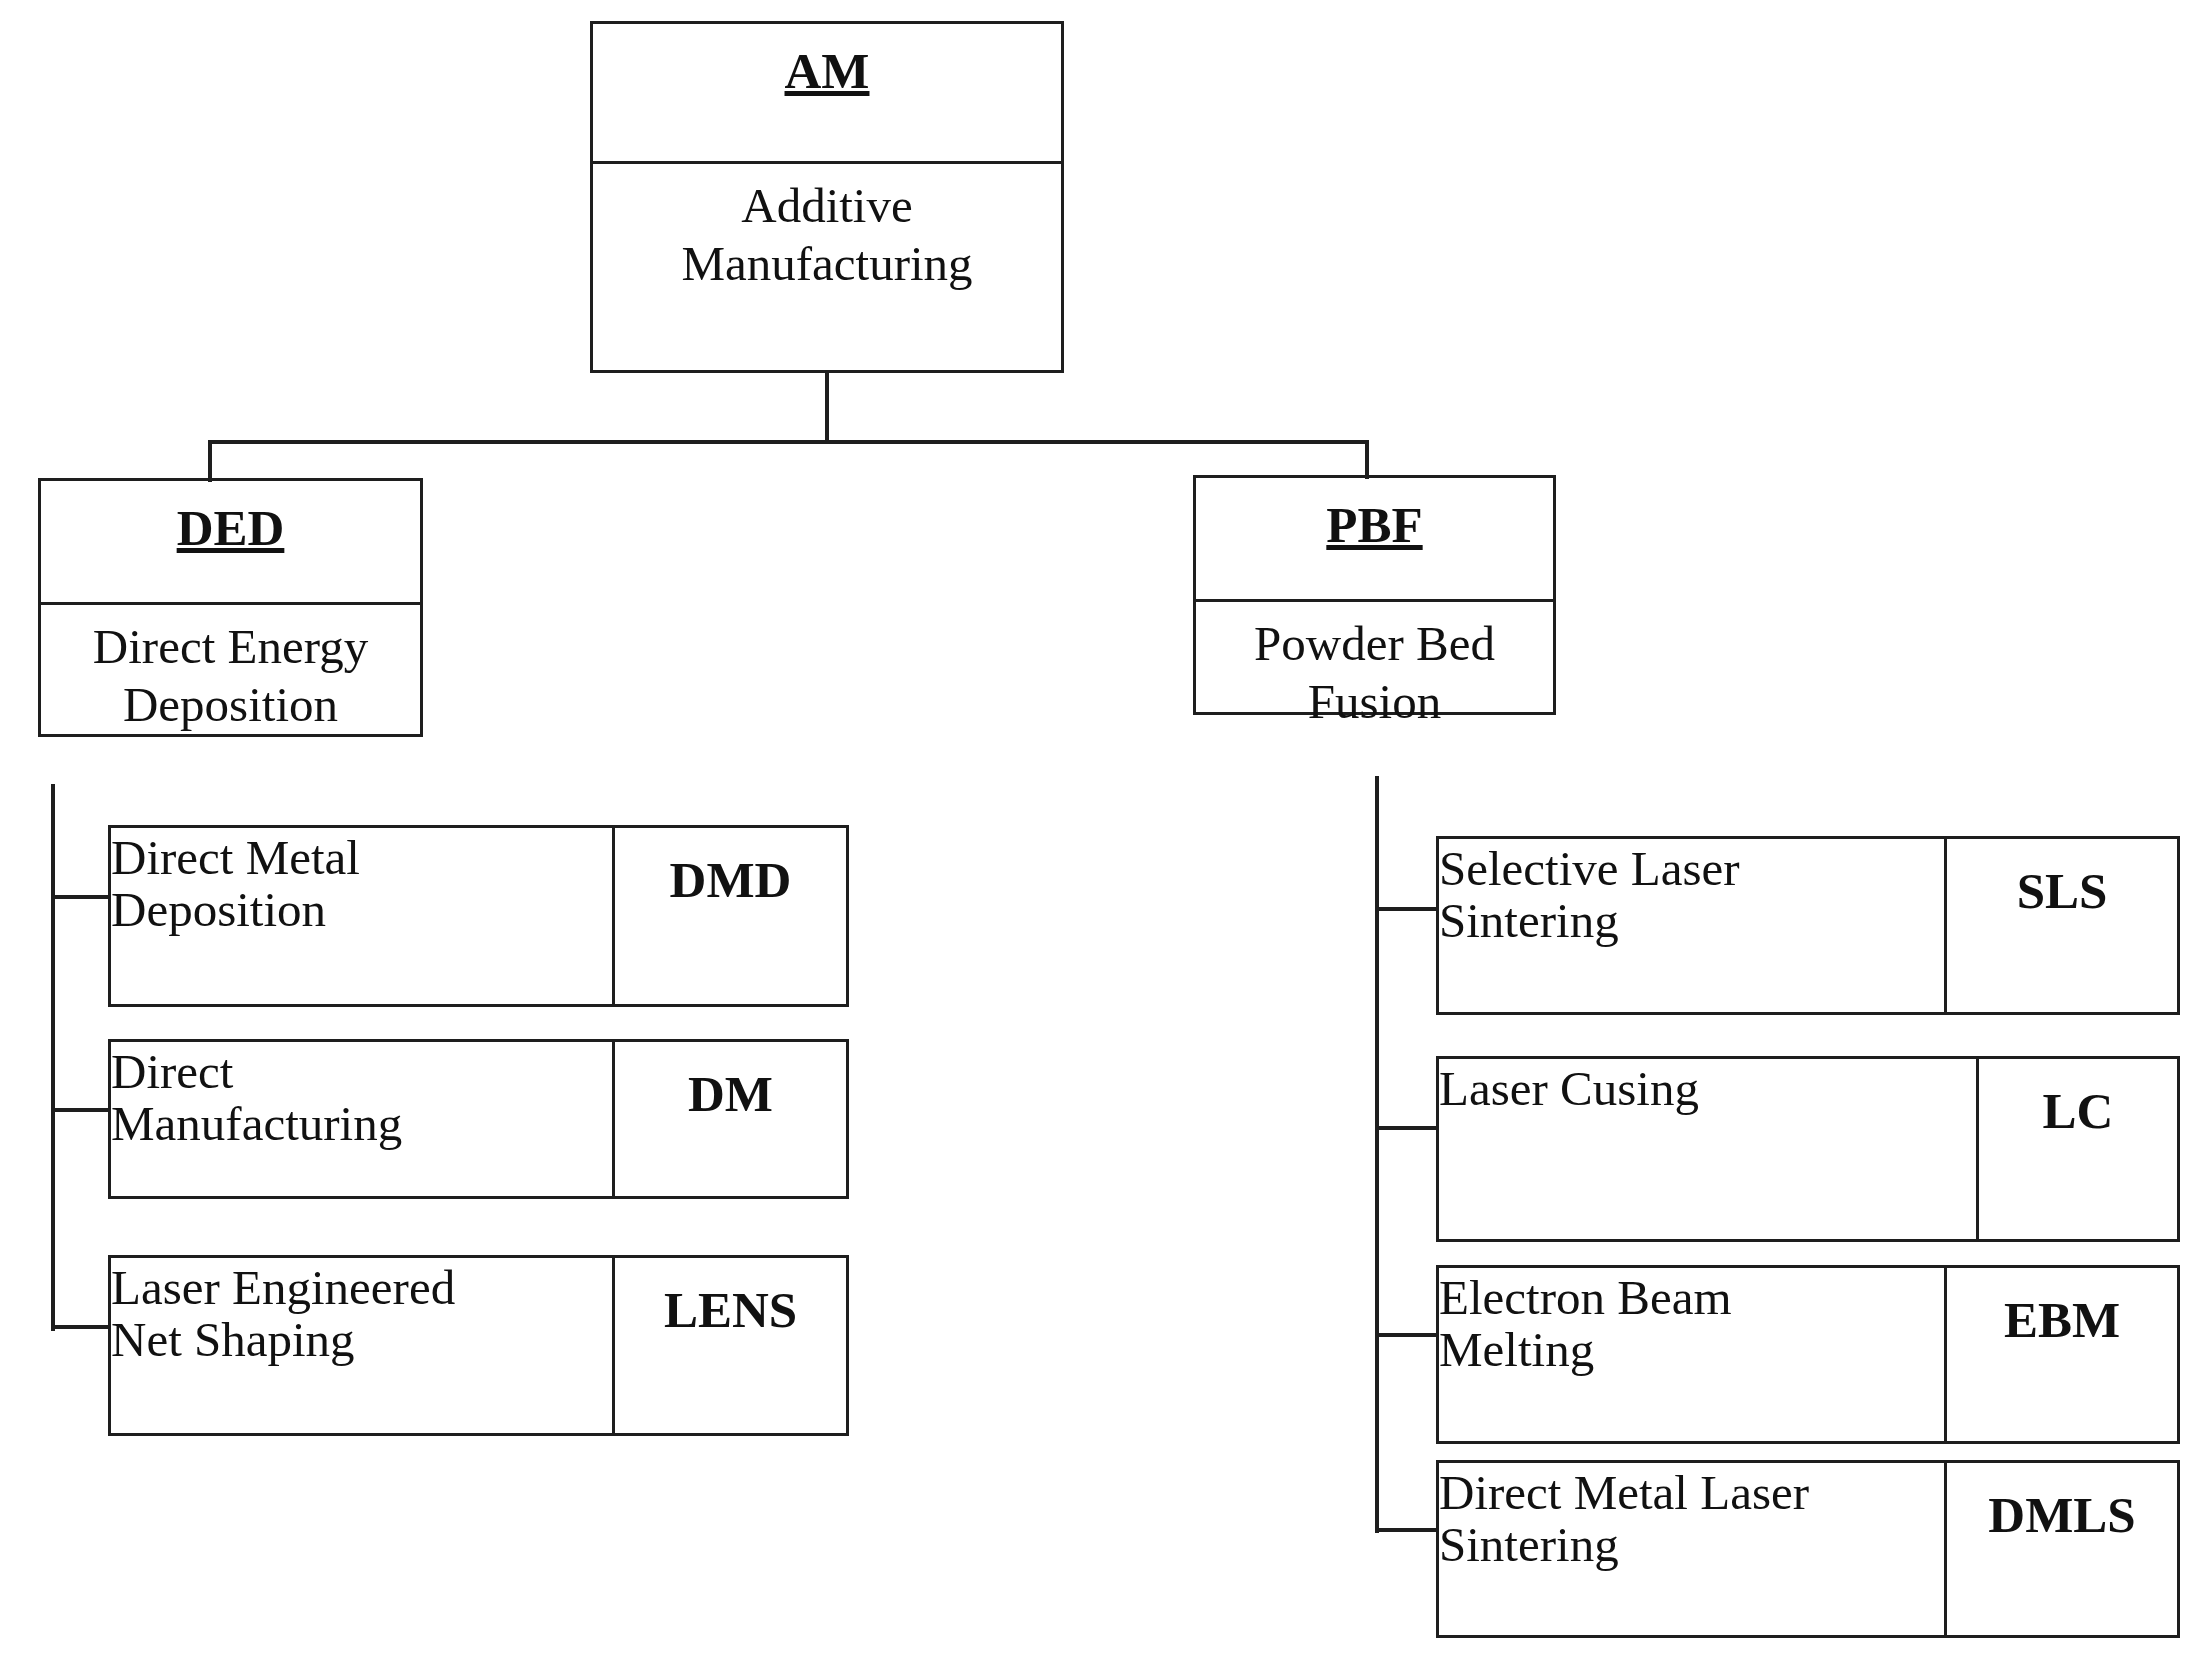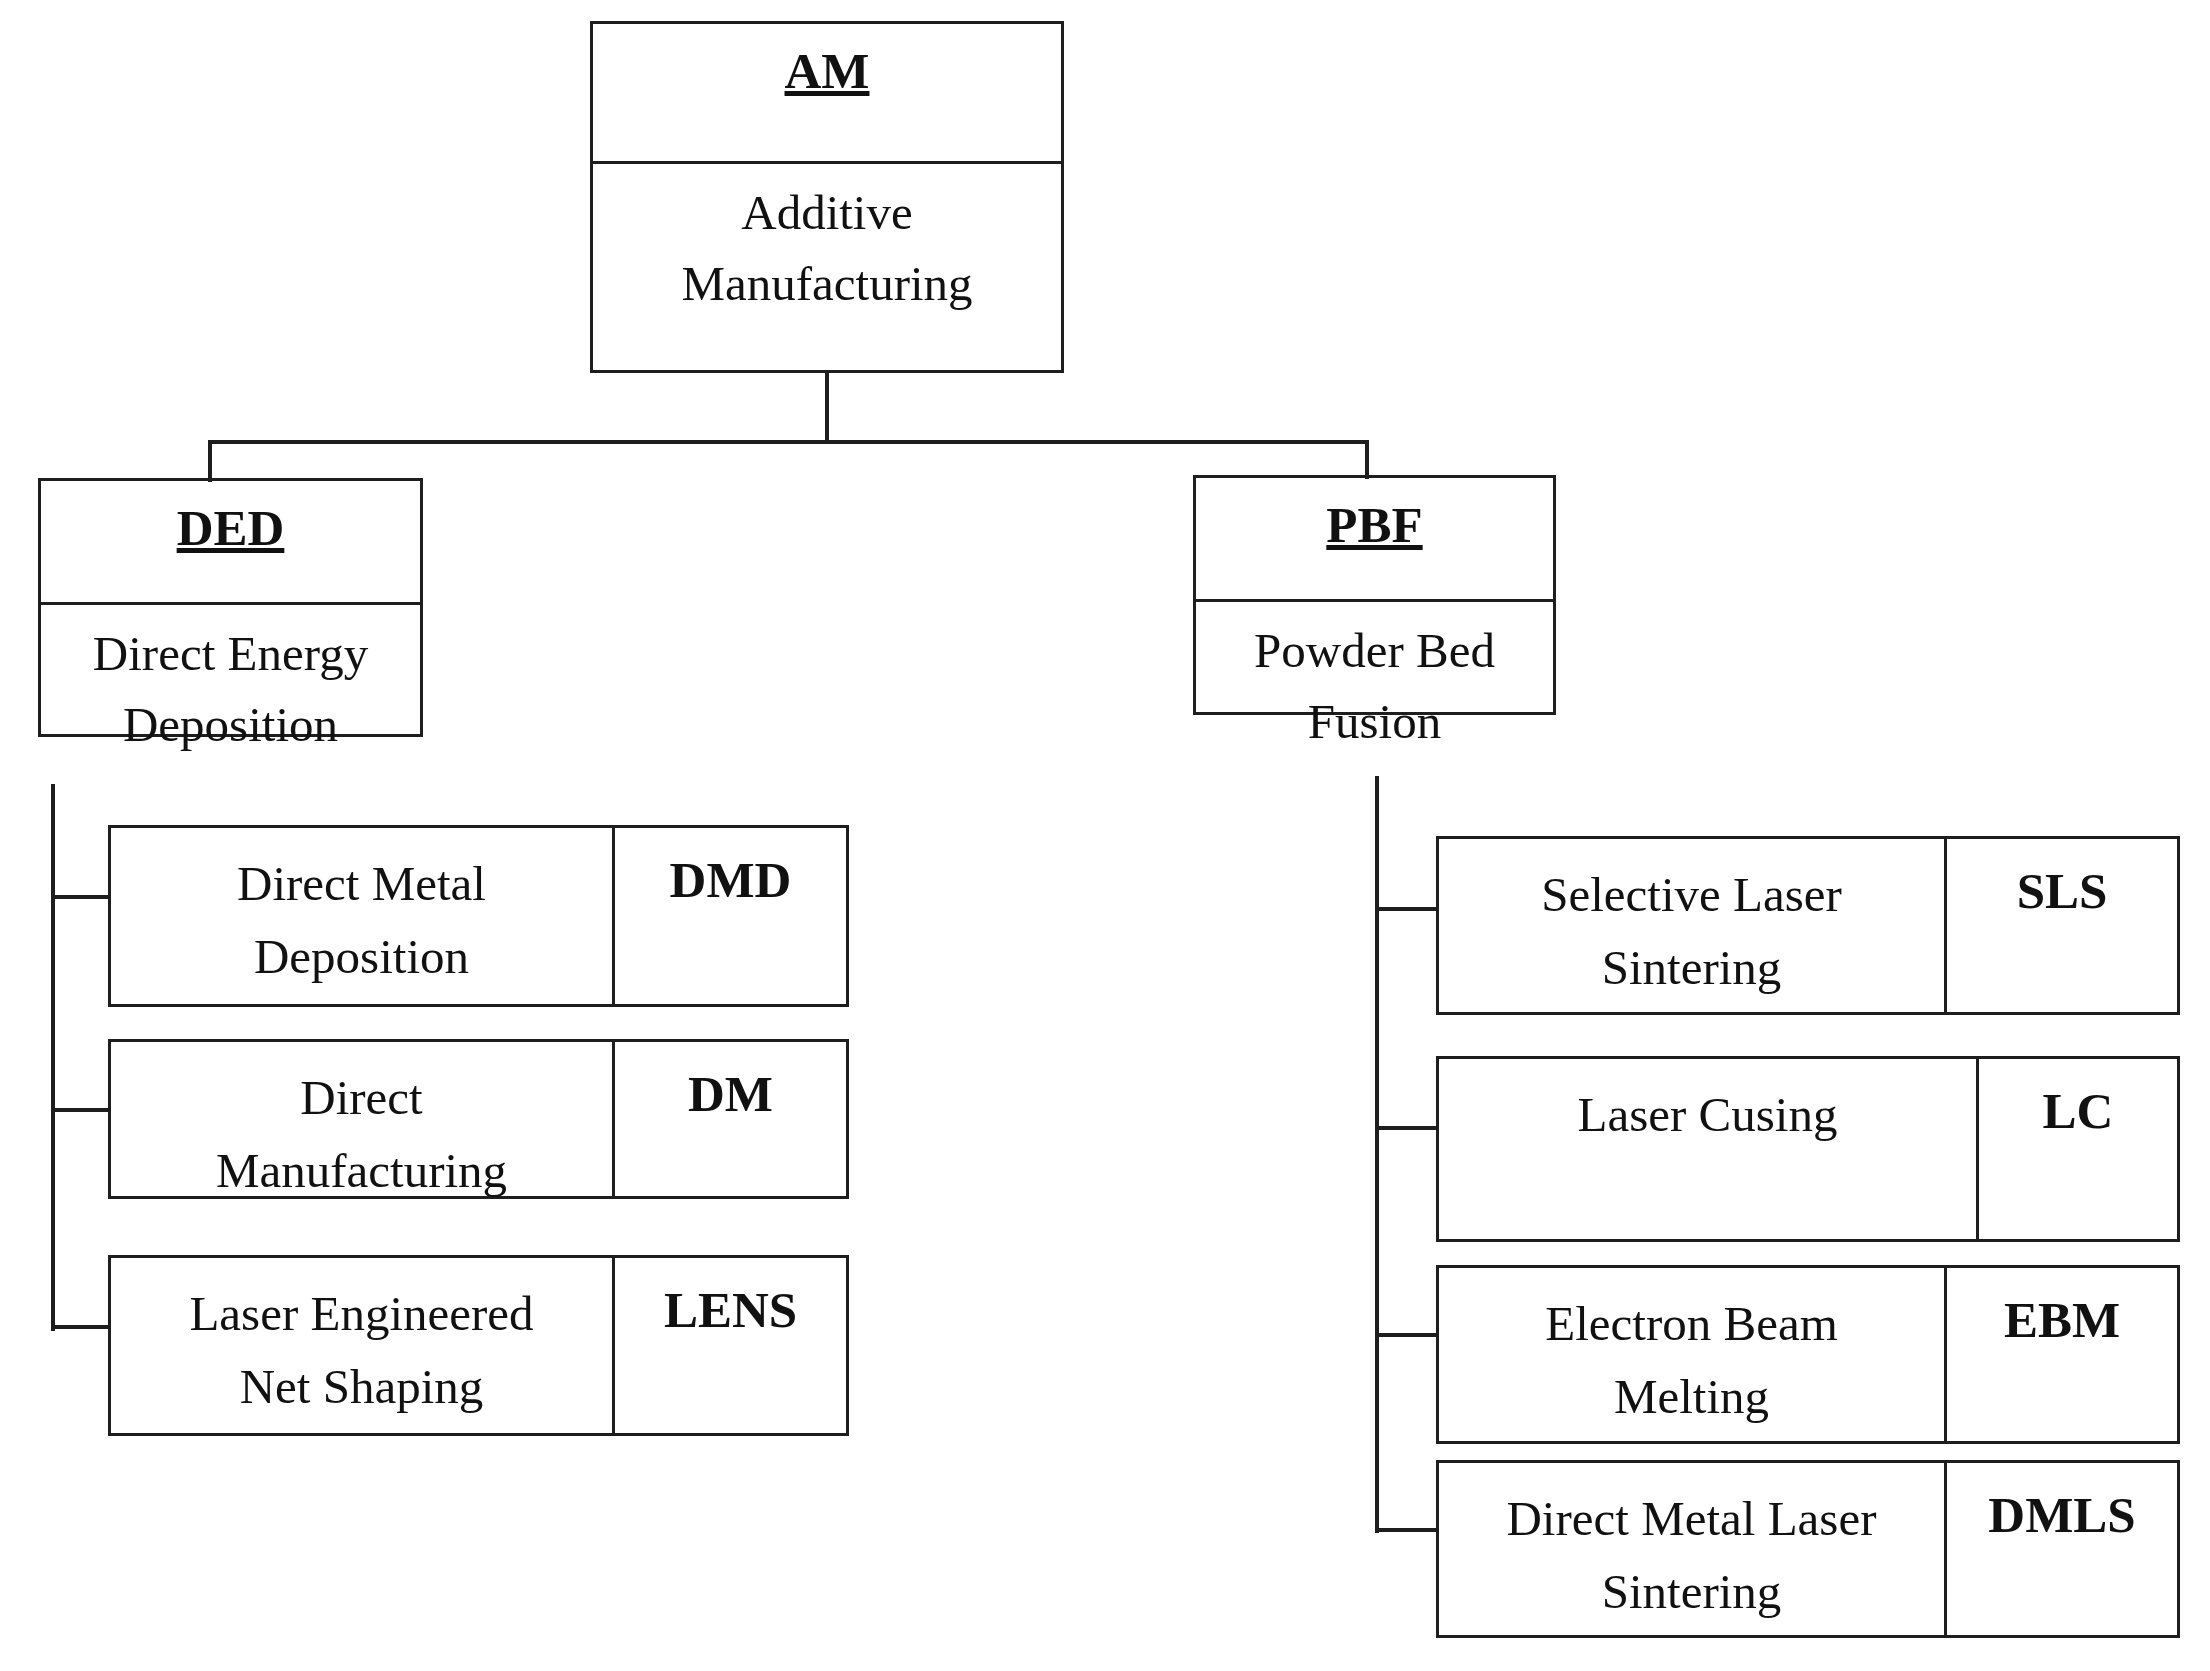--- a/index.html
+++ b/index.html
@@ -22,39 +22,39 @@
     border-bottom:3.8px solid var(--line,#1e1e1e);
     font-weight:bold;
     font-size:51px;
     line-height:70px;
     text-align:center;
     padding-top:11.5px;
     text-decoration:underline;
   }
   .pbody{
     font-size:49px;
-    line-height:71px;
+    line-height:58px;
     text-align:center;
     padding-top:13.4px;
     white-space:pre-line;
   }
   
   .cbox{
     position:absolute;
     border:3.8px solid var(--line,#1e1e1e);
     background:var(--background,#ffffff);
     display:flex;
     align-items:stretch;
   }
   .cname{
     border-right:3.8px solid var(--line,#1e1e1e);
     font-size:49px;
-    line-height:73px;
-    text-align:center;
-    padding-top:19px;
+    line-height:52px;
+    text-align:left;
+    padding-top:4px;
     white-space:pre-line;
   }
   .cacr{
     flex:1;
     font-weight:bold;
     font-size:51px;
     line-height:70px;
     text-align:center;
     padding-top:17px;
     border-radius:6px;

